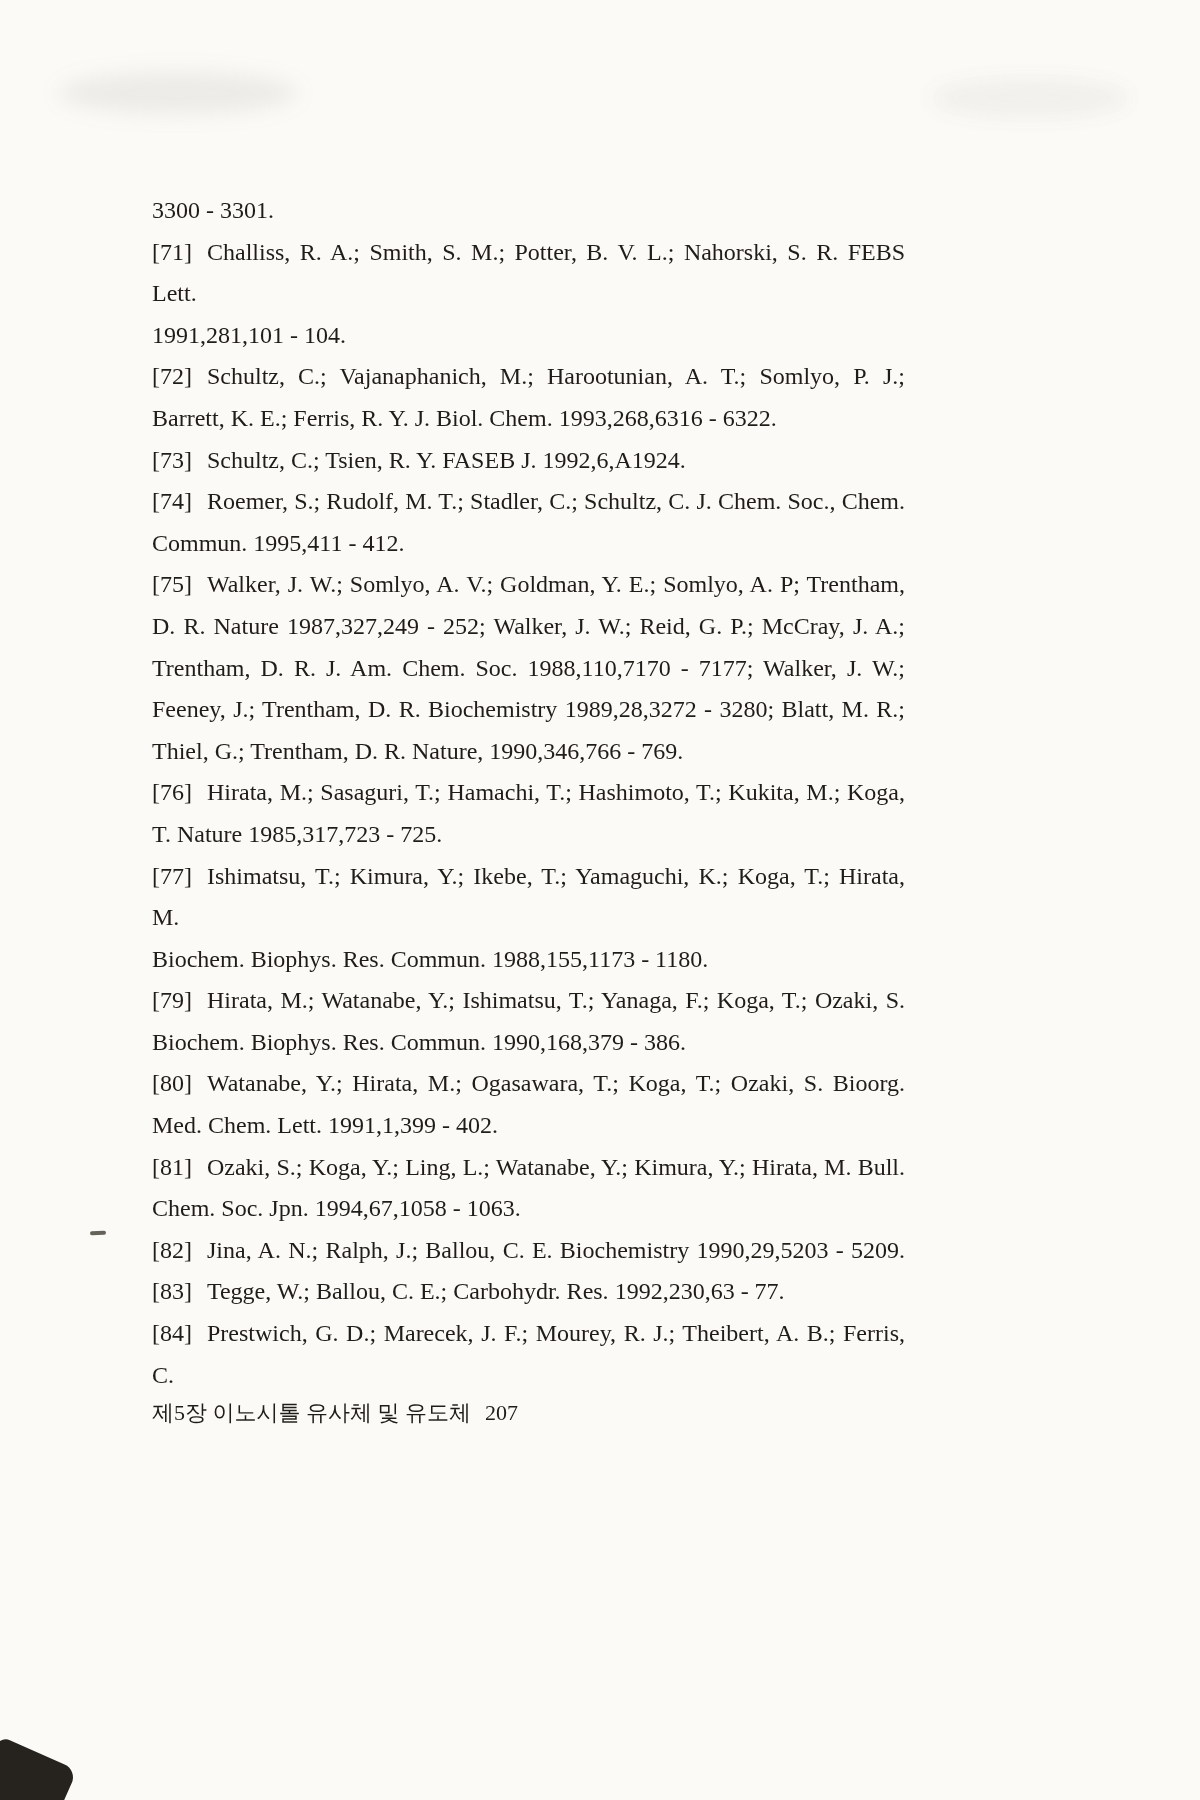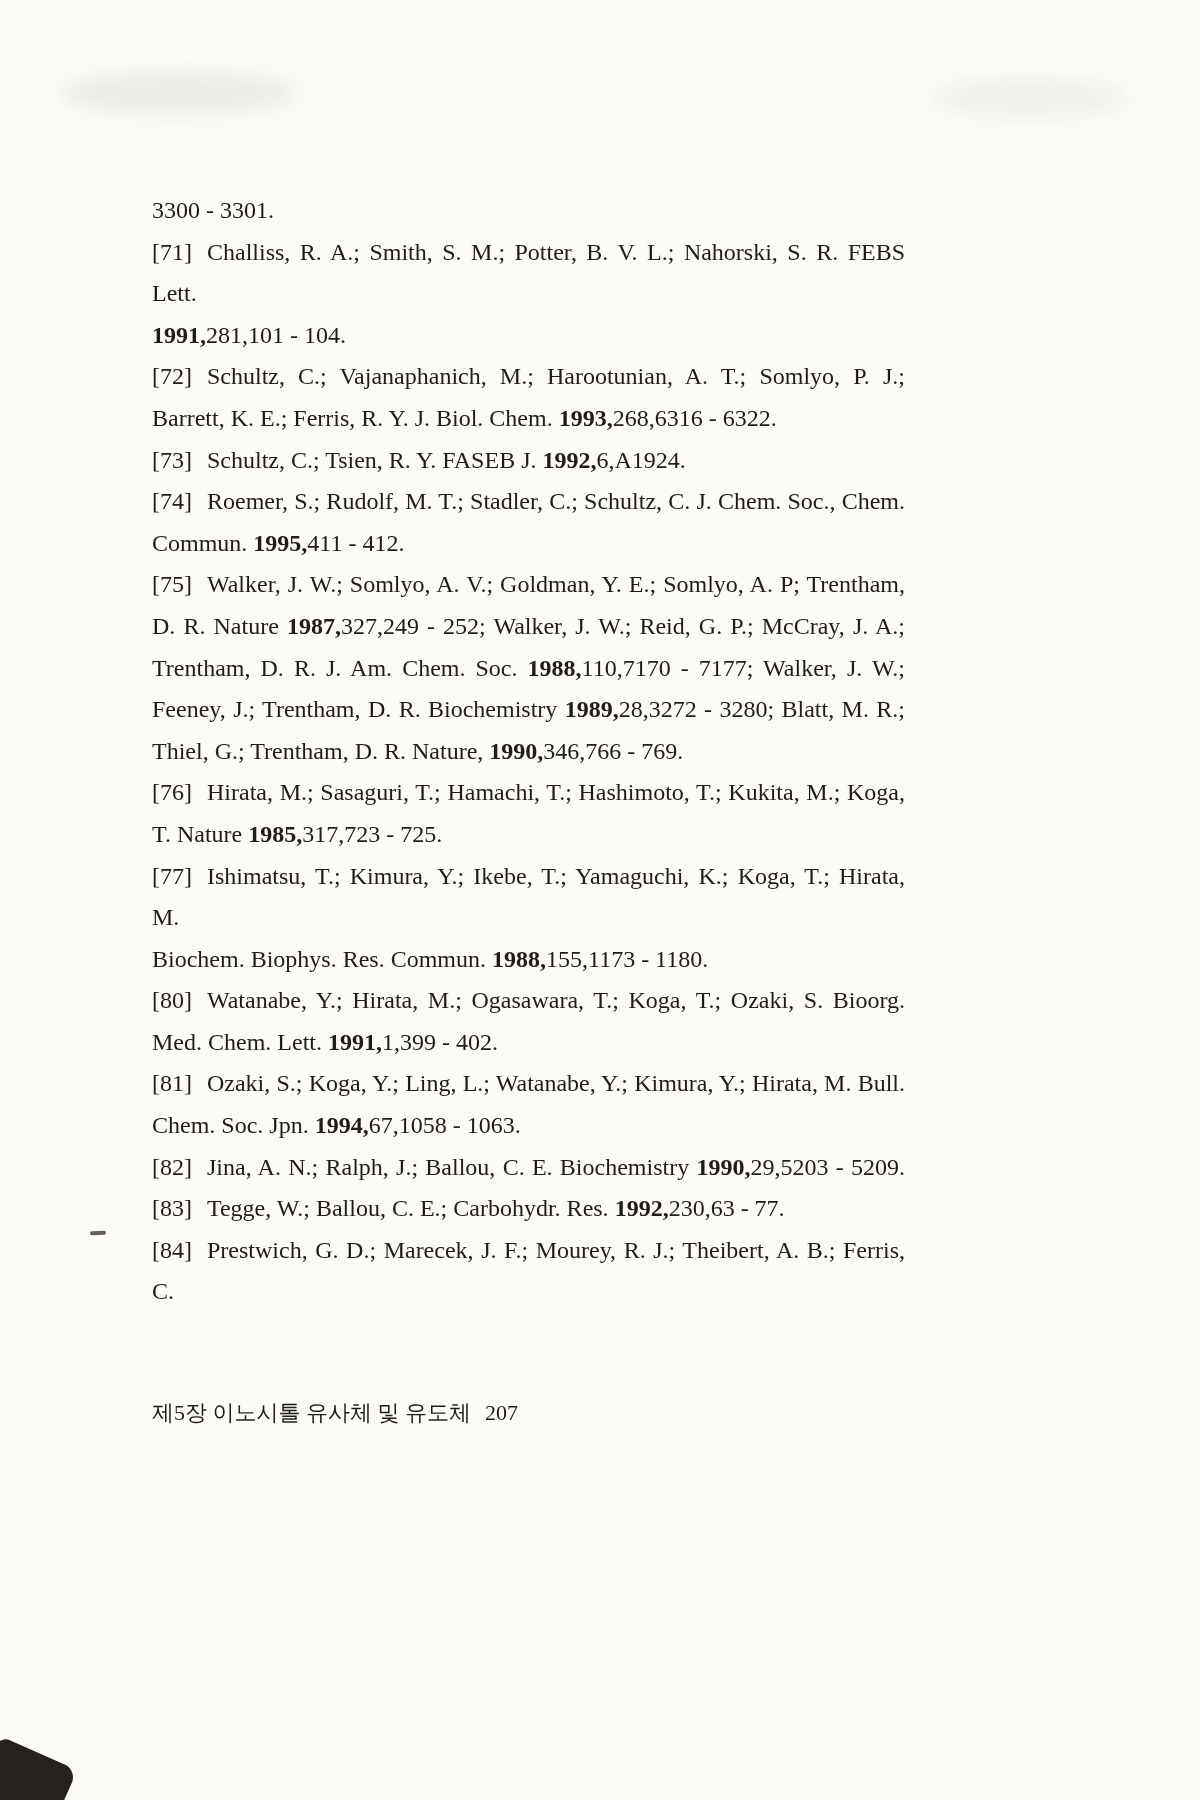--- a/index.html
+++ b/index.html
@@ -24,21 +24,21 @@
     width: 753px;
     font-size: 24px;
     line-height: 41.6px;
     text-justify: inter-word;
     margin-top: 24px;
   }
   .line { text-align: justify; }
   .line.fill { text-align-last: justify; }
   .ref-label { margin-right: 15px; }
   .seg-i { }
-  .seg-b { font-weight: bold; }
+  .seg-b { font-weight: normal; }
   .footer {
     position: absolute;
     left: 152px;
     top: 1398px;
     width: 753px;
     text-align: left;
     font-size: 22px;
     line-height: 30px;
     color: var(--ink, #201d18);
     font-family: "Liberation Serif", "DejaVu Serif", serif, sans-serif;
@@ -106,20 +106,24 @@
         </div>
         <div>
           <div class="line fill"><span class="ref-label">[76]</span><span class="seg-p">Hirata, M.; Sasaguri, T.; Hamachi, T.; Hashimoto, T.; Kukita, M.; Koga,</span></div>
           <div class="line"><span class="seg-p">T. </span><span class="seg-i">Nature </span><span class="seg-b">1985,</span><span class="seg-i">317,</span><span class="seg-p">723 - 725.</span></div>
         </div>
         <div>
           <div class="line fill"><span class="ref-label">[77]</span><span class="seg-p">Ishimatsu, T.; Kimura, Y.; Ikebe, T.; Yamaguchi, K.; Koga, T.; Hirata, M.</span></div>
           <div class="line"><span class="seg-i">Biochem. Biophys. Res. Commun. </span><span class="seg-b">1988,</span><span class="seg-i">155,</span><span class="seg-p">1173 - 1180.</span></div>
         </div>
         <div>
+          <div class="line fill"><span class="ref-label">[79]</span><span class="seg-p">Hirata, M.; Watanabe, Y.; Ishimatsu, T.; Yanaga, F.; Koga, T.; Ozaki, S.</span></div>
+          <div class="line"><span class="seg-i">Biochem. Biophys. Res. Commun. </span><span class="seg-b">1990,</span><span class="seg-i">168,</span><span class="seg-p">379 - 386.</span></div>
+        </div>
+        <div>
           <div class="line fill"><span class="ref-label">[80]</span><span class="seg-p">Watanabe, Y.; Hirata, M.; Ogasawara, T.; Koga, T.; Ozaki, S. </span><span class="seg-i">Bioorg.</span></div>
           <div class="line"><span class="seg-i">Med. Chem. Lett. </span><span class="seg-b">1991,</span><span class="seg-i">1,</span><span class="seg-p">399 - 402.</span></div>
         </div>
         <div>
           <div class="line fill"><span class="ref-label">[81]</span><span class="seg-p">Ozaki, S.; Koga, Y.; Ling, L.; Watanabe, Y.; Kimura, Y.; Hirata, M. </span><span class="seg-i">Bull.</span></div>
           <div class="line"><span class="seg-i">Chem. Soc. Jpn. </span><span class="seg-b">1994,</span><span class="seg-i">67,</span><span class="seg-p">1058 - 1063.</span></div>
         </div>
         <div>
           <div class="line fill"><span class="ref-label">[82]</span><span class="seg-p">Jina, A. N.; Ralph, J.; Ballou, C. E. </span><span class="seg-i">Biochemistry </span><span class="seg-b">1990,</span><span class="seg-i">29,</span><span class="seg-p">5203 - 5209.</span></div>
         </div>

